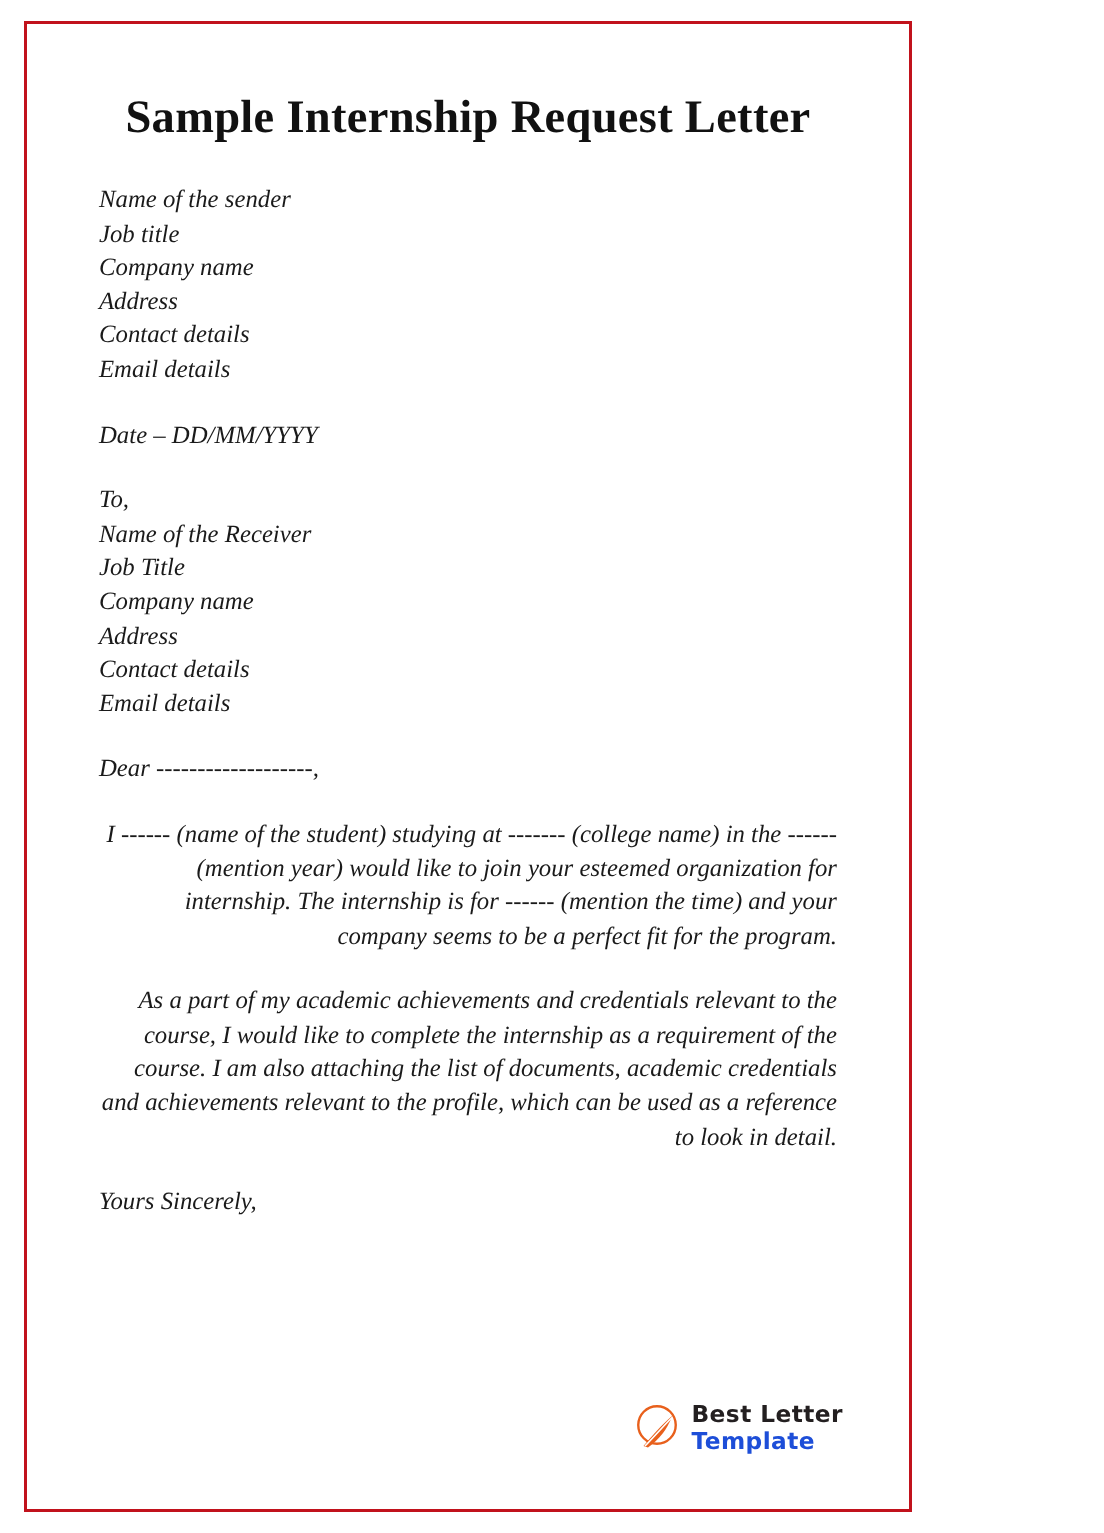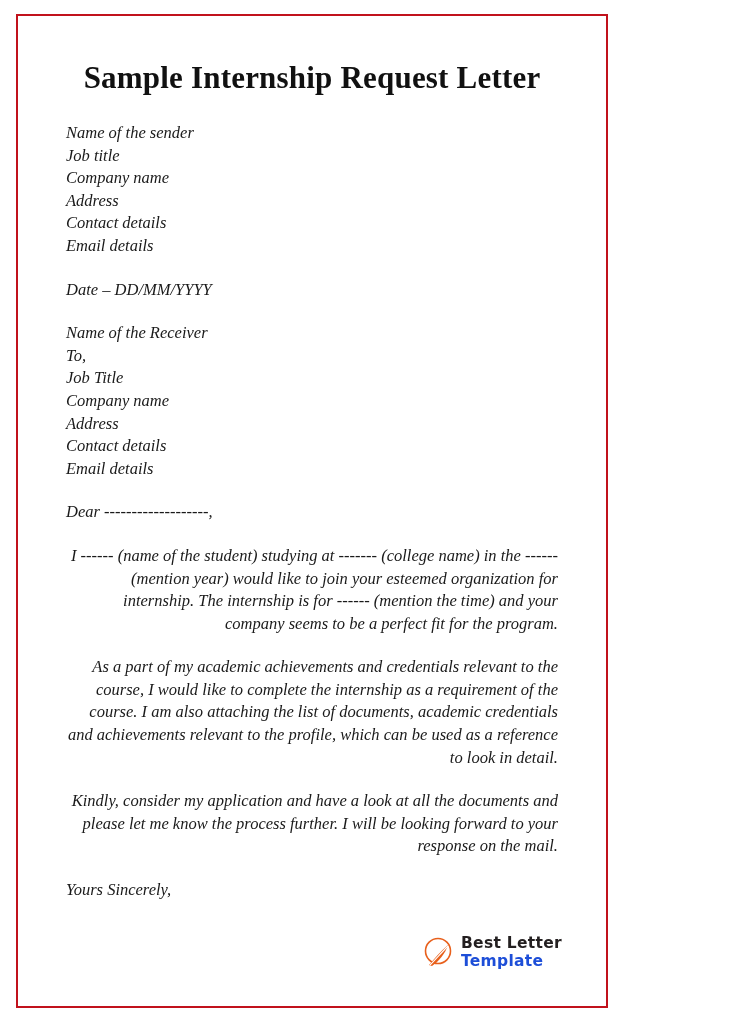--- a/index.html
+++ b/index.html
@@ -57,21 +57,21 @@
     text-align: right;
   }
   .tight {
     margin-bottom: 0;
   }
   .logo {
     position: absolute;
     right: 44px;
     bottom: 36px;
     display: flex;
-    align-items: flex-end;
+    align-items: flex-start;
     gap: 4px;
   }
   .logo-mark {
     width: 34px;
     height: 34px;
     position: relative;
     flex: 0 0 auto;
   }
   .logo-text {
     font-family: "DejaVu Sans", sans-serif;
@@ -110,37 +110,36 @@
         <span class="line">Address</span>
         <span class="line">Contact details</span>
         <span class="line">Email details</span>
       </div>
 
       <div class="block">
         <span class="line">Date – DD/MM/YYYY</span>
       </div>
 
       <div class="block">
+        <span class="line">To,</span>
         <span class="line">Name of the Receiver</span>
-        <span class="line">To,</span>
         <span class="line">Job Title</span>
         <span class="line">Company name</span>
         <span class="line">Address</span>
         <span class="line">Contact details</span>
         <span class="line">Email details</span>
       </div>
 
 
       <div class="block">
         <span class="line">Dear -------------------,</span>
       </div>
 
       <p class="para">I ------ (name of the student) studying at ------- (college name) in the ------ (mention year) would like to join your esteemed organization for internship. The internship is for ------ (mention the time) and your company seems to be a perfect fit for the program.</p>
       <p class="para">As a part of my academic achievements and credentials relevant to the course, I would like to complete the internship as a requirement of the course. I am also attaching the list of documents, academic credentials and achievements relevant to the profile, which can be used as a reference to look in detail.</p>
-      <p class="para">Kindly, consider my application and have a look at all the documents and please let me know the process further. I will be looking forward to your response on the mail.</p>
 
       <div class="block">
         <span class="line">Yours Sincerely,</span>
       </div>
 
 
     </div>
 
     <div class="logo">
       <span class="logo-mark">

